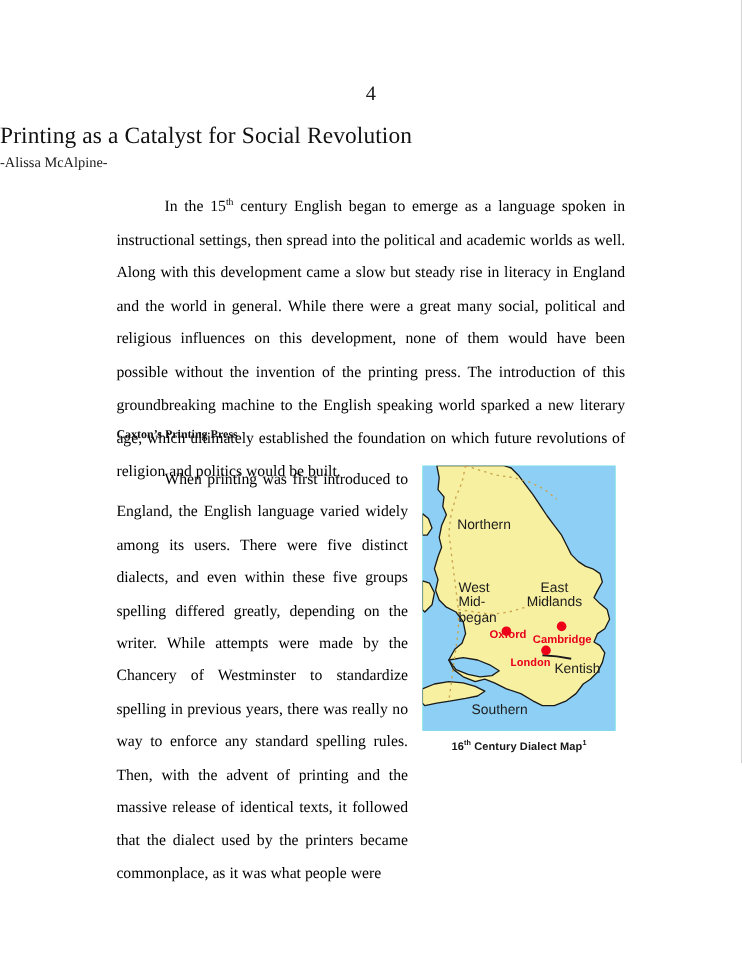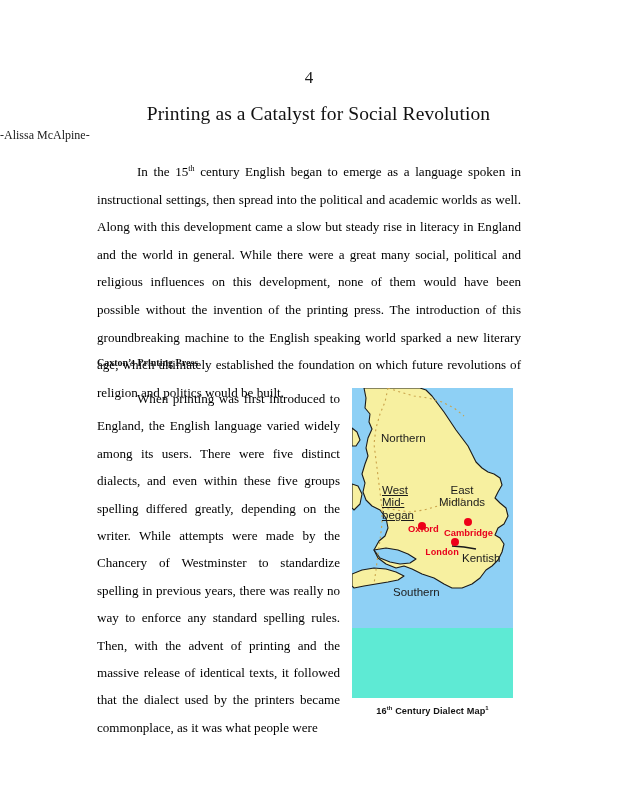--- a/index.html
+++ b/index.html
@@ -26,26 +26,25 @@
     text-align: center;
     font-size: 17px;
     color: #1a1a1a;
     font-family: "Liberation Serif", serif;
   }
   .doc-title {
     position: absolute;
     left: 0;
     right: 0;
     top: 103px;
-    text-align: center;
+    text-align: left;
     font-size: 19.5px;
     color: #111111;
     font-family: "Liberation Serif", serif;
     letter-spacing: 0.1px;
-    padding-left: 19px;
   }
   .byline {
     position: absolute;
     left: 0;
     right: 0;
     top: 128px;
     font-size: 12px;
     color: #1a1a1a;
     font-family: "Liberation Serif", serif;
   }
@@ -89,21 +88,21 @@
   
   .figure {
     position: absolute;
     left: 352px;
     top: 388px;
     width: 161px;
   }
   .map-frame {
     position: relative;
     width: 161px;
-    height: 310px;
+    height: 221px;
     background: #5eead4;
     overflow: hidden;
   }
   .map-frame svg { display: block; }
   .map-caption {
     margin-top: 8px;
     width: 161px;
     text-align: center;
     font-family: "Liberation Sans", sans-serif;
     font-size: 9.2px;
@@ -193,21 +192,21 @@
         <path fill="none" stroke="#c9a24a" stroke-width="1.1" stroke-dasharray="2,3.4" d="M 36,0 L 33,14 L 28,26 L 24,40 L 22,56 L 24,72 L 26,88 L 28,104
              L 30,120 L 30,136 L 28,152 L 26,166 L 24,182 L 22,196"></path>
         <path fill="none" stroke="#c9a24a" stroke-width="1.1" stroke-dasharray="2,3.4" d="M 36,0 L 48,4 L 62,8 L 76,10 L 90,14 L 102,20 L 112,28"></path>
         <path fill="none" stroke="#c9a24a" stroke-width="1.1" stroke-dasharray="2,3.4" d="M 30,120 L 44,122 L 58,124 L 72,122 L 86,118 L 100,114 L 114,110"></path>
 
         <path fill="none" stroke="#1a1a1a" stroke-width="1.6" d="M 100,158 L 112,159 L 124,161"></path>
       </svg>
 
       <div class="maplabel" style="left:29px; top:44px;">Northern</div>
 
-      <div class="maplabel stack" style="left:30px; top:96px;text-decoration:underline;">
+      <div class="maplabel stack" style="left:30px; top:96px;">
         <div>West</div>
         <div>Mid-</div>
         <div>began</div>
       </div>
 
       <div class="maplabel stack" style="left:87px; top:96px;">
         <div style="text-align:center">East</div>
         <div>Midlands</div>
       </div>
 

